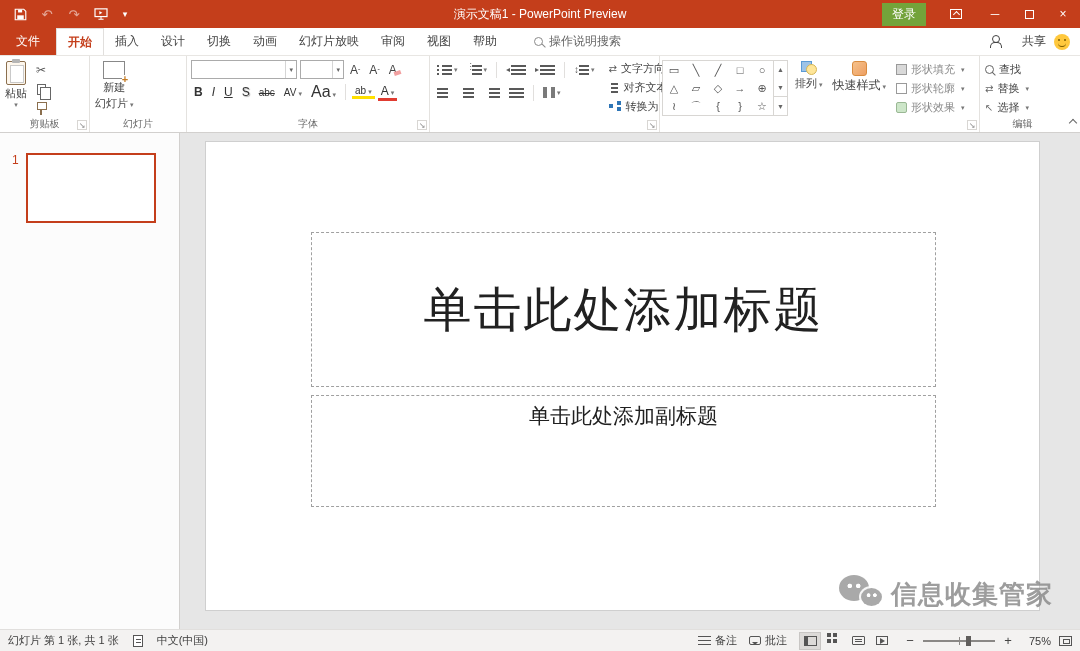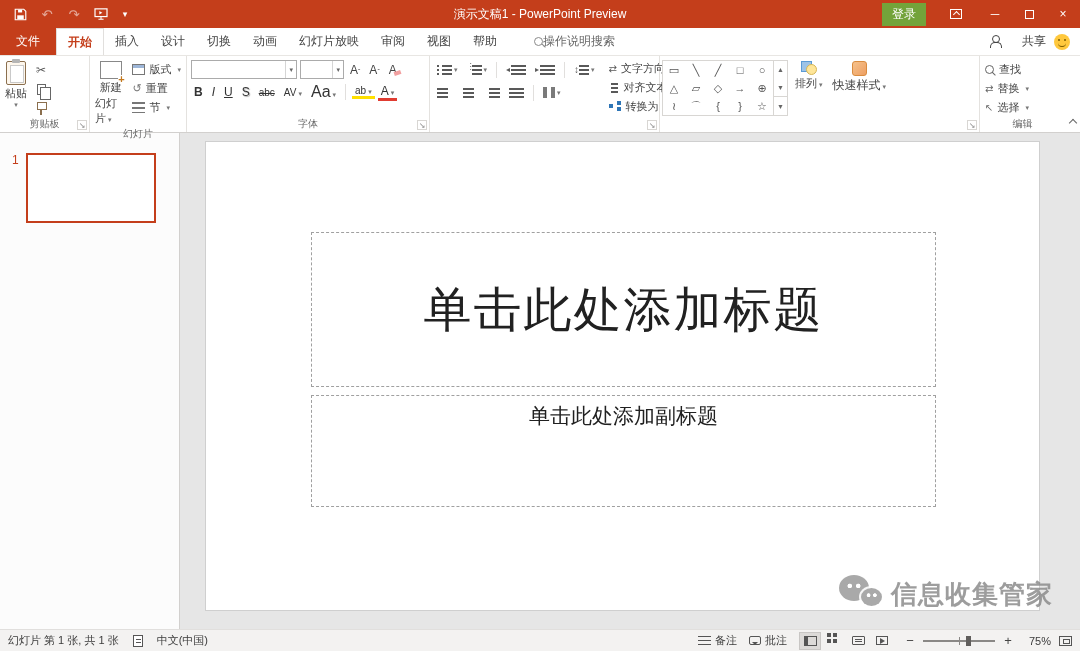--- a/index.html
+++ b/index.html
@@ -24,21 +24,21 @@
   .maxglyph { width:9px; height:9px; border:1px solid #fff; display:inline-block; }
   .ribopt { margin-right:14px; }
   .ribopt .boxup { width:12px; height:10px; border:1px solid #fff; display:inline-block; position:relative; }
   .ribopt .boxup::after { content:""; position:absolute; left:3px; top:2px; width:4px; height:4px; border-left:1px solid #fff; border-top:1px solid #fff; transform:rotate(45deg); }
 
   
   .tabrow { height:28px; background:#fff; display:flex; align-items:stretch; border-bottom:1px solid #E8E6E3; flex:0 0 28px; }
   .file-tab { background:#C43E1B; color:#fff; padding:0 16px; display:flex; align-items:center; font-size:12px; }
   .tab { padding:0 11px; display:flex; align-items:center; color:#444; font-size:12px; }
   .tab.active { color:#C43E1B; border:1px solid #E1DFDD; border-bottom:none; background:#fff; font-weight:bold; }
-  .tellme { display:flex; align-items:center; margin-left:26px; color:#666; }
+  .tellme { display:flex; align-items:center; gap:6px; margin-left:26px; color:#666; }
   .mag { width:9px; height:9px; border:1.4px solid #8a8a8a; border-radius:50%; position:relative; display:inline-block; }
   .mag::after { content:""; position:absolute; width:5px; height:1.4px; background:#8a8a8a; transform:rotate(45deg); right:-4px; bottom:-1px; }
   .tabrow-right { margin-left:auto; display:flex; align-items:center; gap:8px; padding-right:10px; }
   .share-btn { display:flex; align-items:center; gap:21px; color:#444; }
   .person { width:12px; height:13px; position:relative; display:inline-block; }
   .person::before { content:""; position:absolute; top:0; left:3px; width:6px; height:6px; border-radius:50%; border:1.2px solid #444; }
   .person::after { content:""; position:absolute; bottom:0; left:1px; width:10px; height:5px; border-radius:5px 5px 0 0; border:1.2px solid #444; border-bottom:none; }
   .smiley { width:16px; height:16px; border-radius:50%; background:#FFC83D; position:relative; display:inline-block; }
   .smiley::before { content:""; position:absolute; top:5px; left:4px; width:2px; height:2px; background:#7A5B00; border-radius:50%; box-shadow:6px 0 0 #7A5B00; }
   .smiley::after { content:""; position:absolute; left:4px; top:7px; width:8px; height:5px; border-bottom:1.6px solid #7A5B00; border-radius:0 0 8px 8px; }
@@ -274,34 +274,20 @@
       <span class="launcher">↘</span>
     </div>
 
     <div class="rgroup" style="width:97px">
       <div class="rbody">
         <div class="btn-lg">
           <span class="i-newslide"></span>
           <span>新建</span>
           <span class="dd">幻灯片</span>
         </div>
-        <div class="stack">
-          <div class="btn-sm dd">
-            <span class="i-layout"></span>
-            <span>版式</span>
-          </div>
-          <div class="btn-sm">
-            <span class="i-reset">↺</span>
-            <span>重置</span>
-          </div>
-          <div class="btn-sm dd">
-            <span class="i-section"></span>
-            <span>节</span>
-          </div>
-        </div>
       </div>
       <div class="rlabel">幻灯片</div>
     </div>
 
     <div class="rgroup" style="width:243px">
       <div class="rbody">
         <div class="font-stack">
           <div class="frow">
             <div class="combo" style="width:106px">
               <span></span>
@@ -428,20 +414,34 @@
           </div>
         </div>
         <div class="btn-lg">
           <span class="i-arrange"></span>
           <span class="dd">排列</span>
         </div>
         <div class="btn-lg">
           <span class="i-qstyle"></span>
           <span class="dd" style="font-size:12px">快速样式</span>
         </div>
+        <div class="stack">
+          <div class="btn-sm dd dimtext">
+            <span class="i-fill"></span>
+            <span>形状填充</span>
+          </div>
+          <div class="btn-sm dd dimtext">
+            <span class="i-outline"></span>
+            <span>形状轮廓</span>
+          </div>
+          <div class="btn-sm dd dimtext">
+            <span class="i-effect"></span>
+            <span>形状效果</span>
+          </div>
+        </div>
       </div>
       <span class="launcher">↘</span>
     </div>
 
     <div class="rgroup" style="width:85px;border-right:none">
       <div class="rbody">
         <div class="stack">
           <div class="btn-sm">
             <span class="i-find"></span>
             <span>查找</span>

